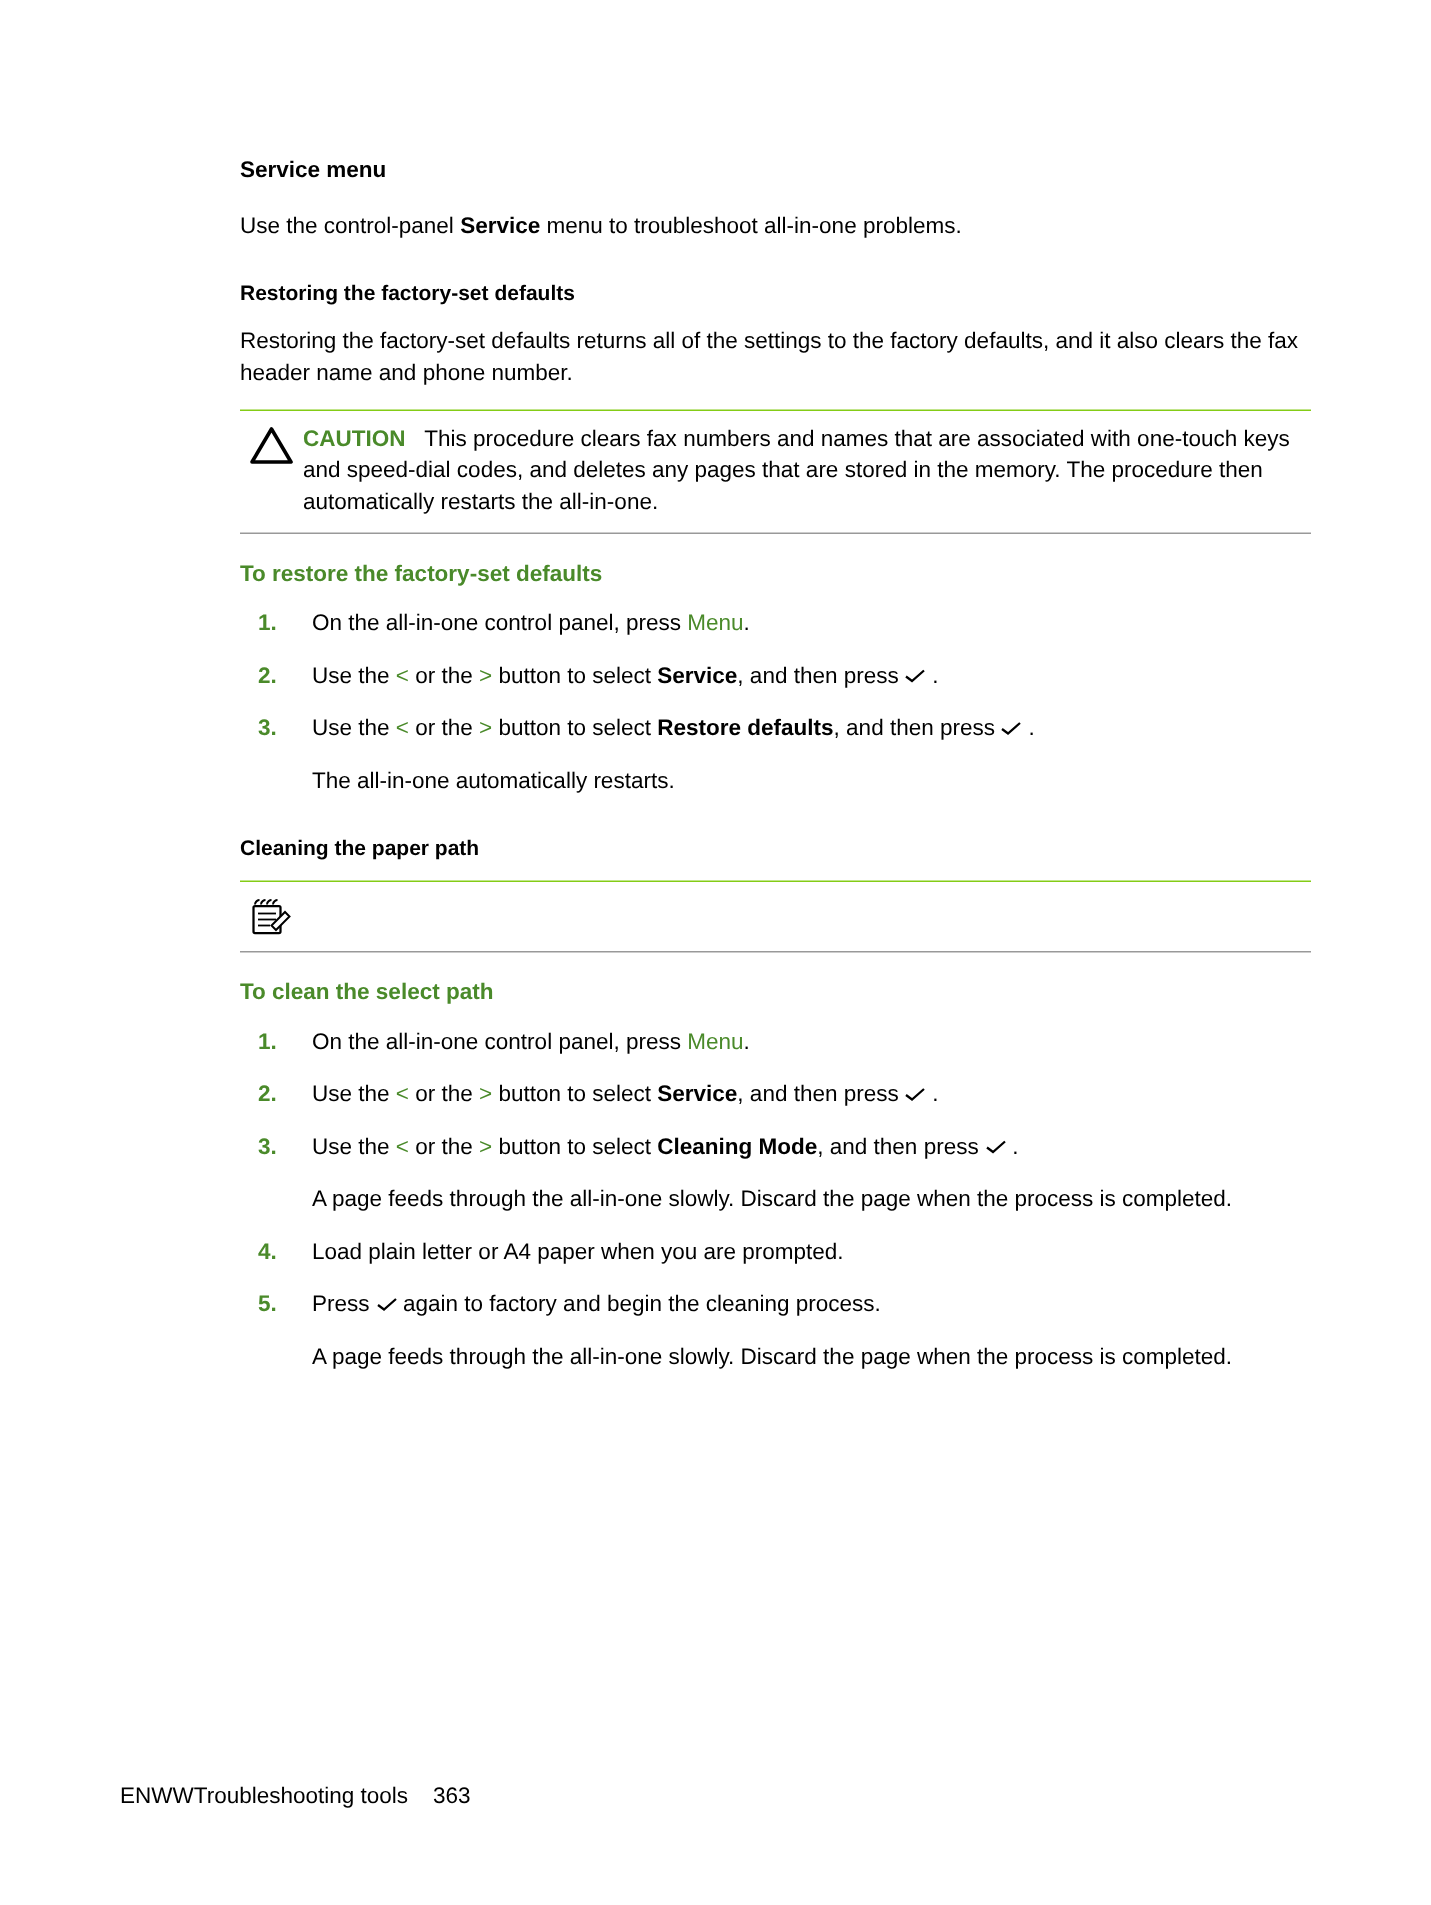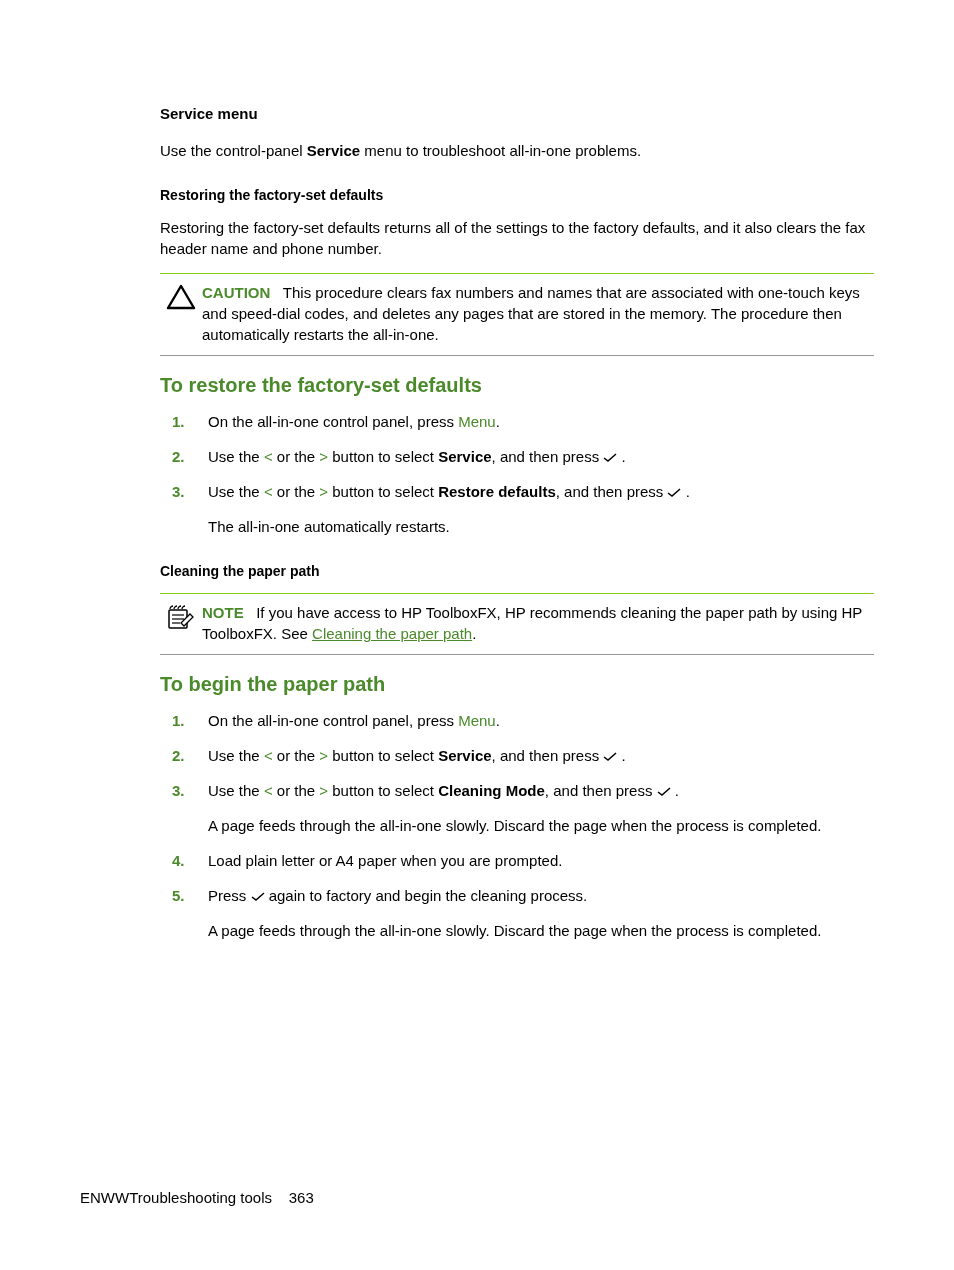--- a/index.html
+++ b/index.html
@@ -49,21 +49,21 @@
   }
   .callout .text-col {
     flex: 1;
     line-height: 1.4;
   }
   .callout-label {
     font-weight: bold;
     color: #4a8a2a;
   }
   .proc-heading {
-    font-size: 20px;
+    font-size: 15px;
     font-weight: bold;
     color: #4a8a2a;
     margin: 18px 0 14px 0;
   }
   ol.steps {
     list-style: none;
     padding: 0;
     margin: 12px;
     counter-reset: step;
   }
@@ -154,26 +154,23 @@
     <div class="icon-col">
       <svg width="30" height="26" viewBox="0 0 30 26">
         <rect x="3" y="6" width="18" height="18" rx="1" fill="none" stroke="#000" stroke-width="1.5"></rect>
         <path d="M4 5 C4 3 6 2 7 2 M8 5 C8 3 10 2 11 2 M12 5 C12 3 14 2 15 2 M16 5 C16 3 18 2 19 2" fill="none" stroke="#000" stroke-width="1.3"></path>
         <line x1="6" y1="11" x2="18" y2="11" stroke="#000" stroke-width="1.2"></line>
         <line x1="6" y1="15" x2="18" y2="15" stroke="#000" stroke-width="1.2"></line>
         <line x1="6" y1="19" x2="14" y2="19" stroke="#000" stroke-width="1.2"></line>
         <path d="M18 22 L27 13 L24 10 L15 19 Z" fill="#fff" stroke="#000" stroke-width="1.3"></path>
       </svg>
     </div>
-    <div class="text-col">
-      <span class="callout-label">NOTE</span>&nbsp;&nbsp;&nbsp;<span>If you have access to HP ToolboxFX, HP recommends cleaning the paper path by using HP ToolboxFX. See </span><a href="#" class="link">Cleaning the paper path</a><span>.</span>
-    </div>
   </div>
 
-  <div class="proc-heading">To begin the paper path</div>
+  <div class="proc-heading">To clean the select path</div>
 
   <ol class="steps">
     <li>
       <span>On the all-in-one control panel, press </span><span class="green">Menu</span><span>.</span>
     </li>
     <li>
       <span>Use the </span><span class="green">&lt;</span><span> or the </span><span class="green">&gt;</span><span> button to select </span><span class="bold">Service</span><span>, and then press </span><span class="check"><svg width="14" height="10" viewBox="0 0 14 10">
             <path d="M1 5 L5 8 L13 1" fill="none" stroke="#000" stroke-width="1.5"></path>
           </svg></span><span> .</span>
     </li>

